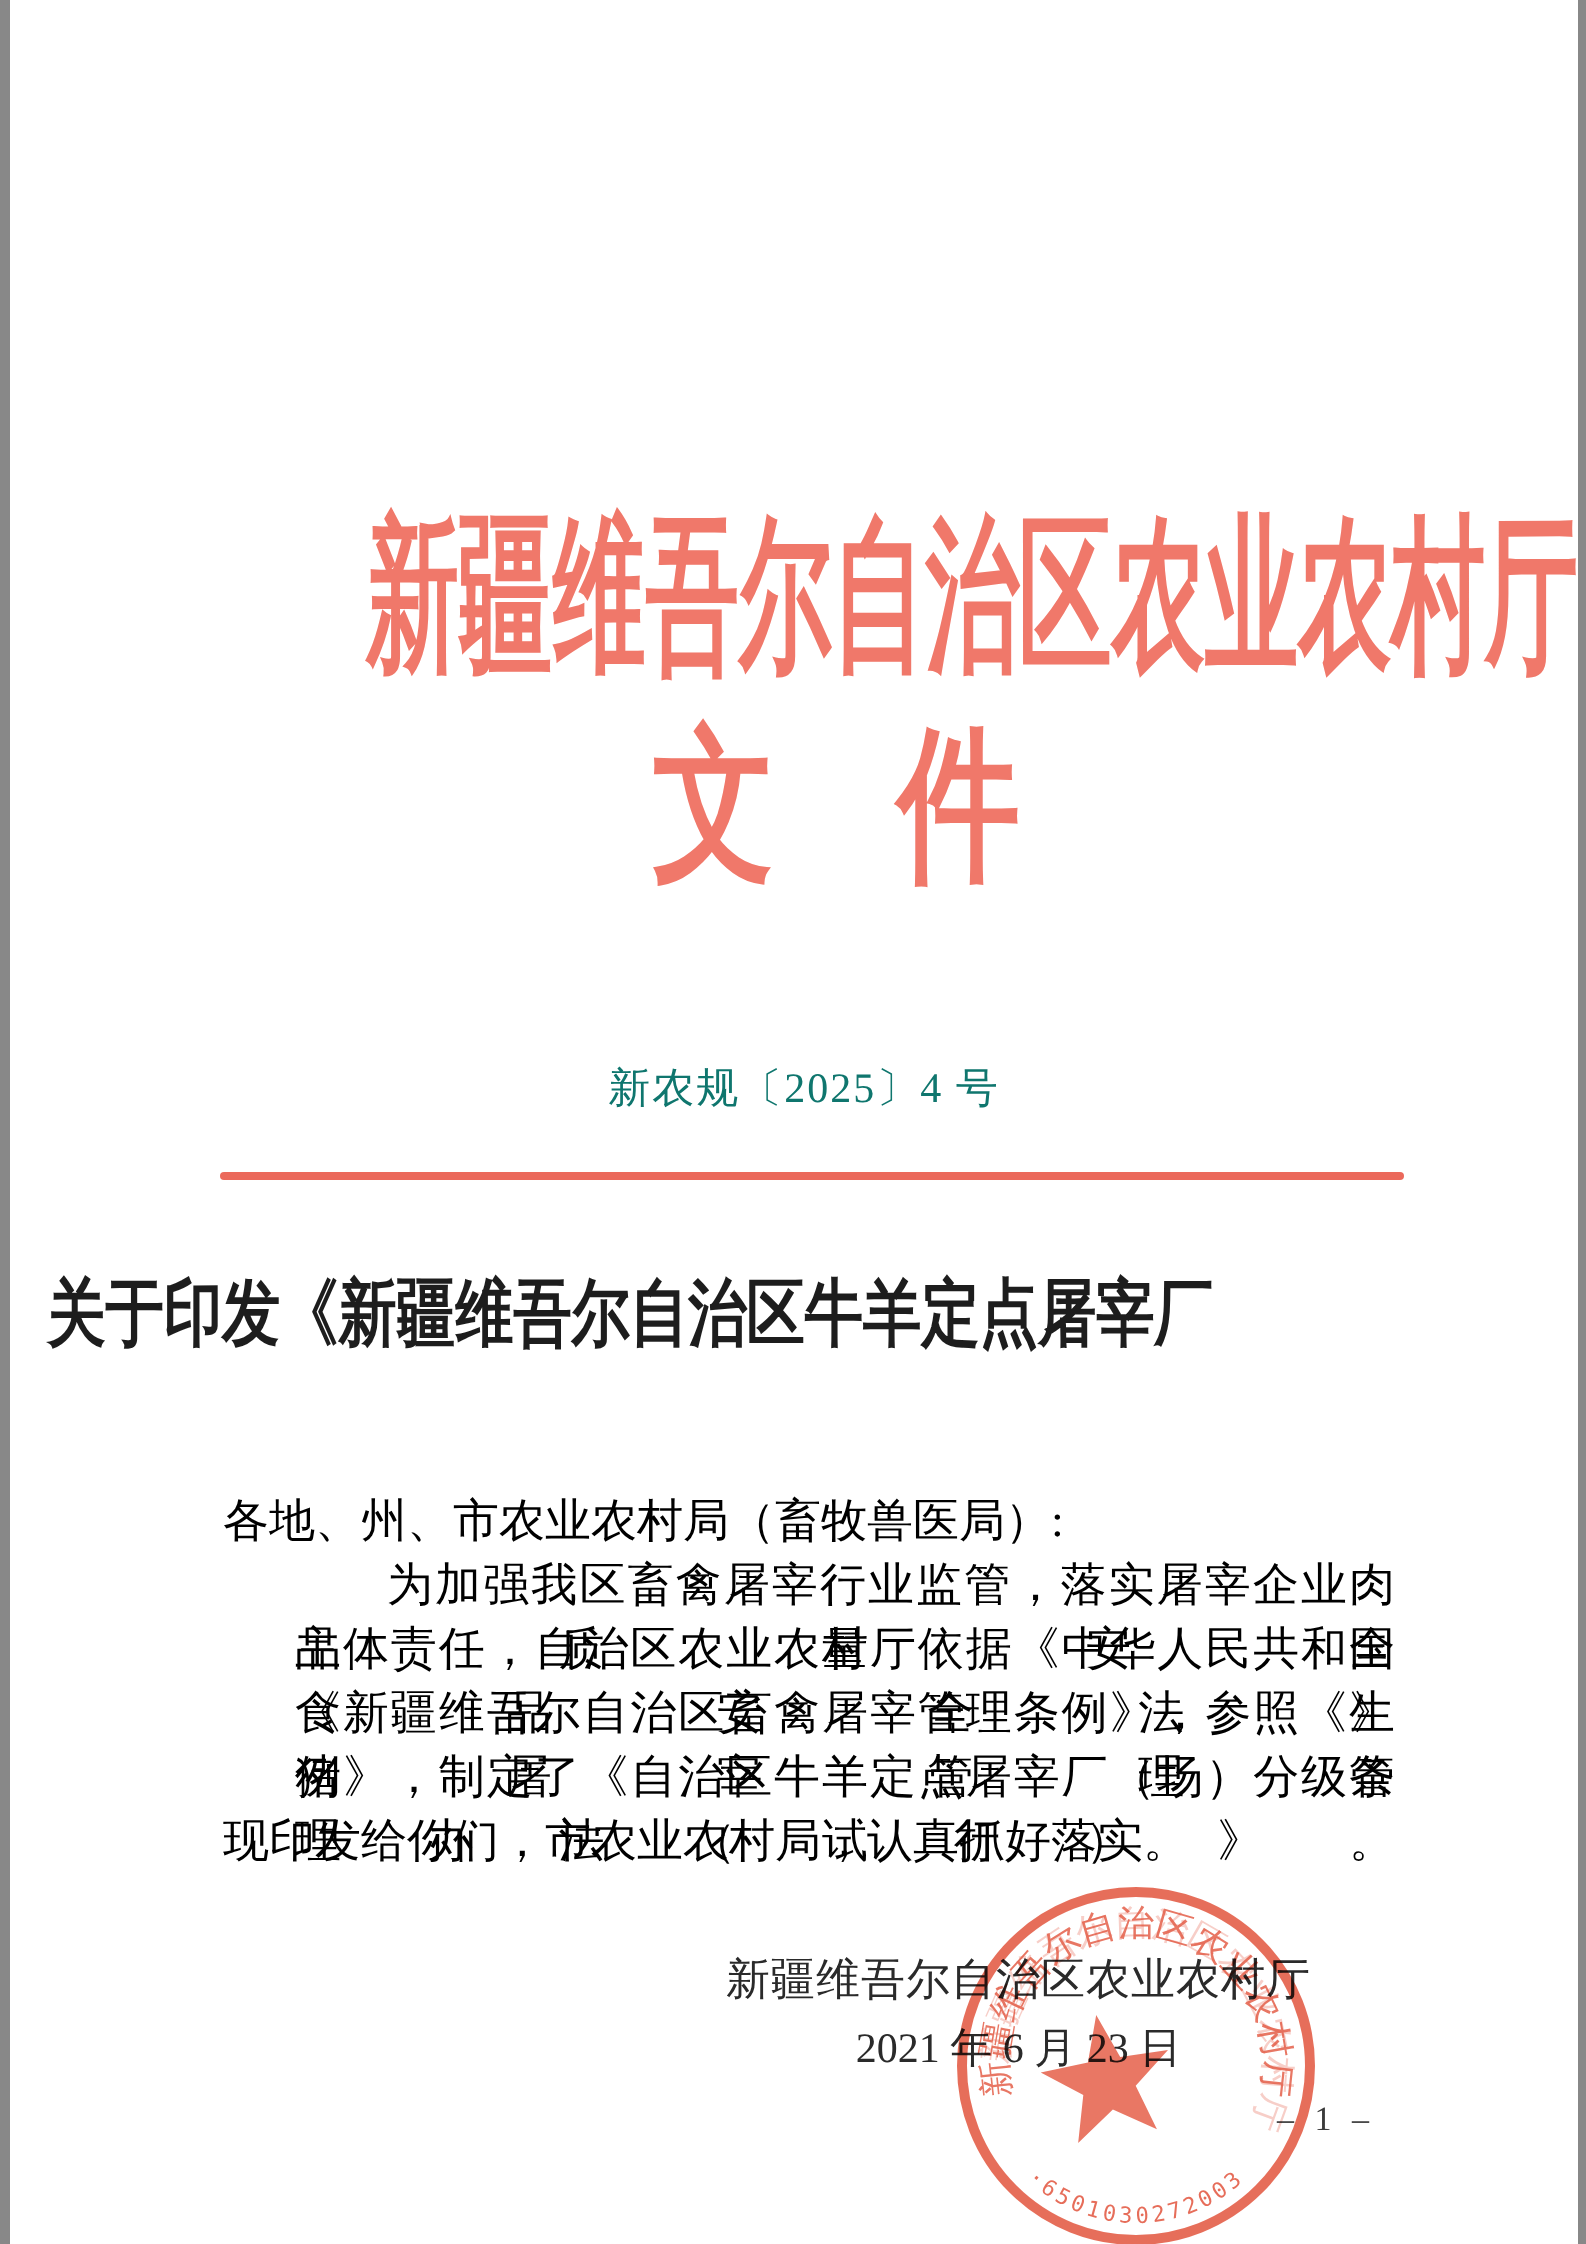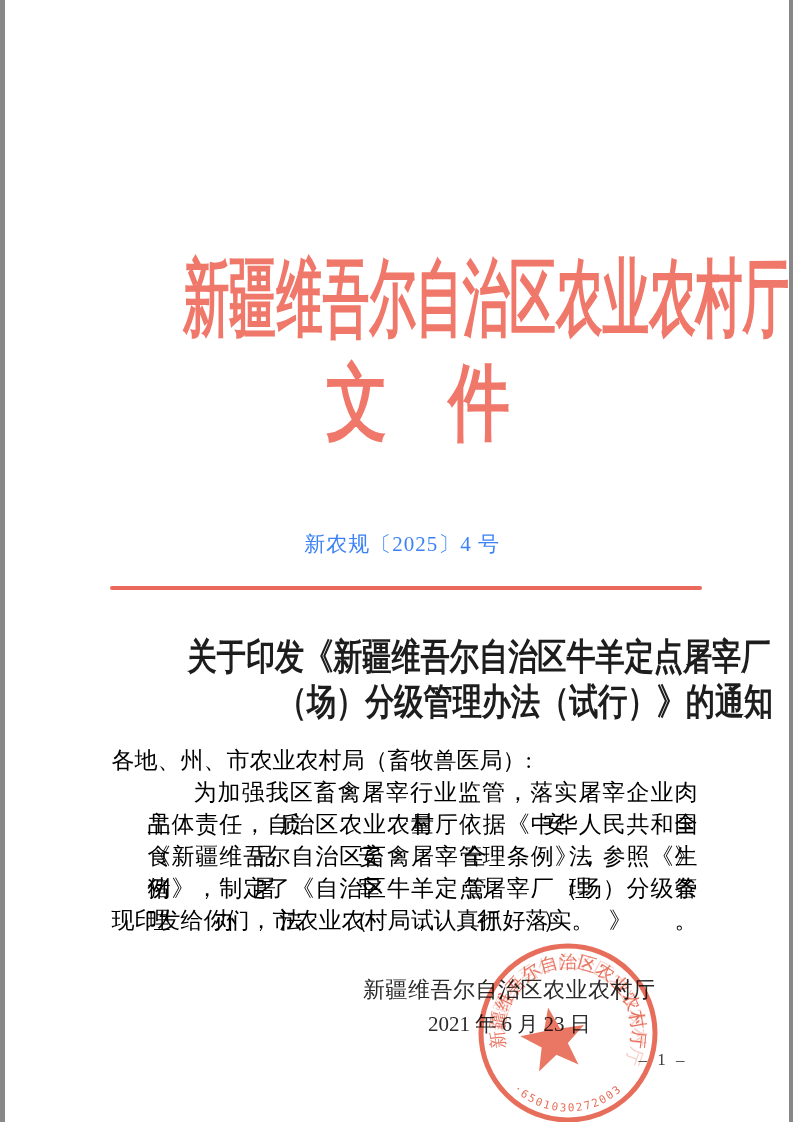--- a/index.html
+++ b/index.html
@@ -10,26 +10,26 @@
   }
   
   .org-name{position:absolute;top:254px;left:0;right:0;text-align:center;
     font-size:74px;line-height:90px;font-weight:bold;color:#f0786a;white-space:nowrap;}
   .org-name .stretch{display:inline-block;transform:scale(0.63,1.14);transform-origin:center center;}
   .doc-word{position:absolute;top:358px;left:0;right:0;text-align:center;
     font-size:72px;line-height:90px;font-weight:bold;color:#f0786a;white-space:nowrap;margin-left:43px;}
   .doc-word .stretch{display:inline-block;transform:scale(0.85,1.16);transform-origin:center center;}
   
   .doc-number{position:absolute;top:531px;left:0;right:0;text-align:center;
-    font-size:21px;line-height:26px;color:#3b82f6;letter-spacing:1px;padding-left:11px;}
+    font-size:21px;line-height:26px;color:#0f766e;letter-spacing:1px;padding-left:11px;}
   
   .red-line{position:absolute;top:586px;left:105px;width:592px;height:4px;
     background:#eb695b;border-radius:2px;}
   
-  .notice-title{position:absolute;top:634px;left:0;right:0;text-align:right;
+  .notice-title{position:absolute;top:634px;left:0;right:0;text-align:left;
     font-family:"Liberation Sans","DejaVu Sans",sans-serif;font-weight:bold;
     font-size:31px;line-height:45px;color:#1d1d1d;white-space:nowrap;}
   .notice-title .tline{display:block;}
   .notice-title .stretch{display:inline-block;transform:scale(0.94,1.18);transform-origin:center center;}
   
   .doc-body{position:absolute;top:745px;left:107px;width:586px;
     font-size:23px;line-height:32px;color:#000000;}
   .doc-body .bline{height:32px;overflow:visible;white-space:nowrap;}
   .doc-body .jline{white-space:normal;text-align:justify;text-align-last:justify;margin-left:36px;}
   .doc-body .indent{text-indent:46px;}
@@ -55,21 +55,20 @@
   <div class="doc-word">
     <span class="stretch">文　件</span>
   </div>
 
   <div class="doc-number">新农规〔2025〕4 号</div>
 
   <div class="red-line"></div>
 
   <div class="notice-title">
     <span class="tline"><span class="stretch">关于印发《新疆维吾尔自治区牛羊定点屠宰厂</span></span>
-    <span class="tline"><span class="stretch">（场）分级管理办法（试行）》的通知</span></span>
   </div>
 
   <div class="doc-body">
     <div class="bline">各地、州、市农业农村局（畜牧兽医局）:</div>
     <div class="bline jline indent">为加强我区畜禽屠宰行业监管，落实屠宰企业肉品质量安全</div>
     <div class="bline jline">主体责任，自治区农业农村厅依据《中华人民共和国食品安全法》</div>
     <div class="bline jline">《新疆维吾尔自治区畜禽屠宰管理条例》，参照《生猪屠宰管理条</div>
     <div class="bline jline">例》，制定了《自治区牛羊定点屠宰厂（场）分级管理办法（试行）》。</div>
     <div class="bline">现印发给你们，市农业农村局，认真抓好落实。</div>
   </div>

